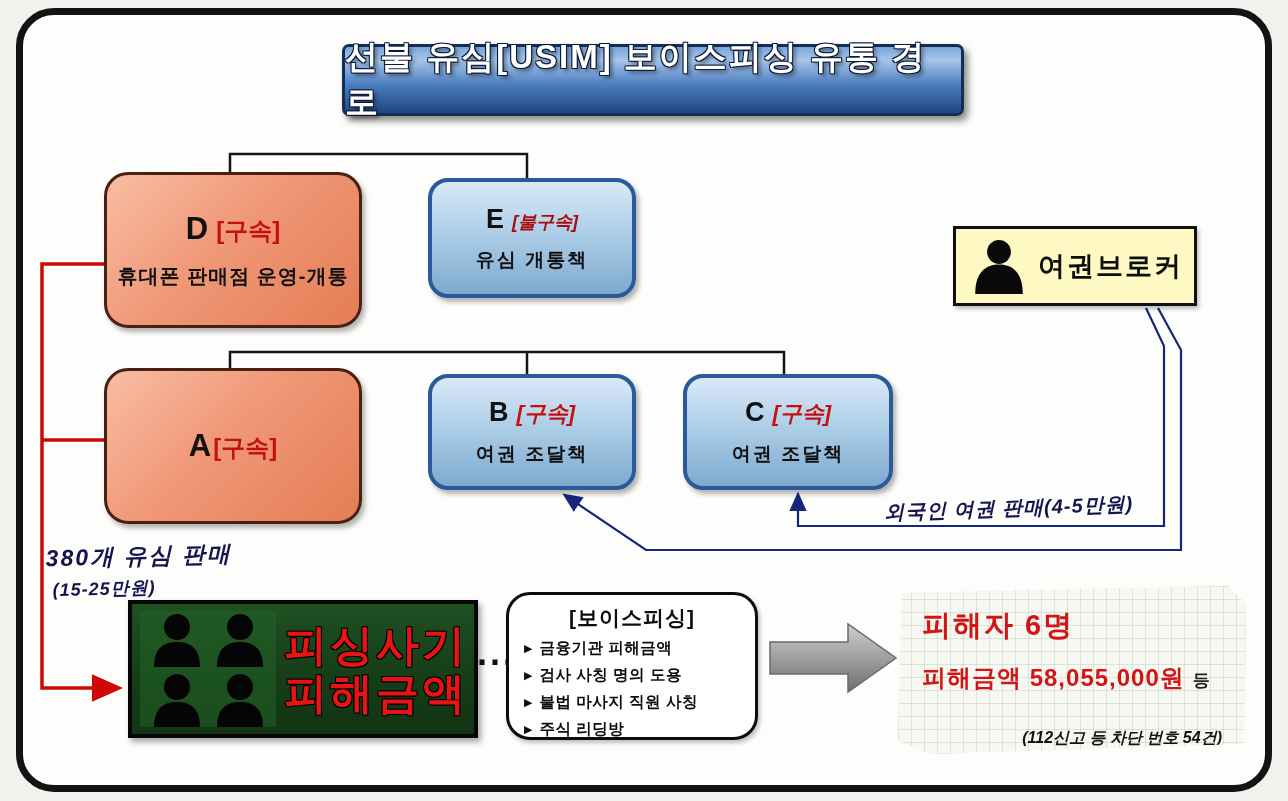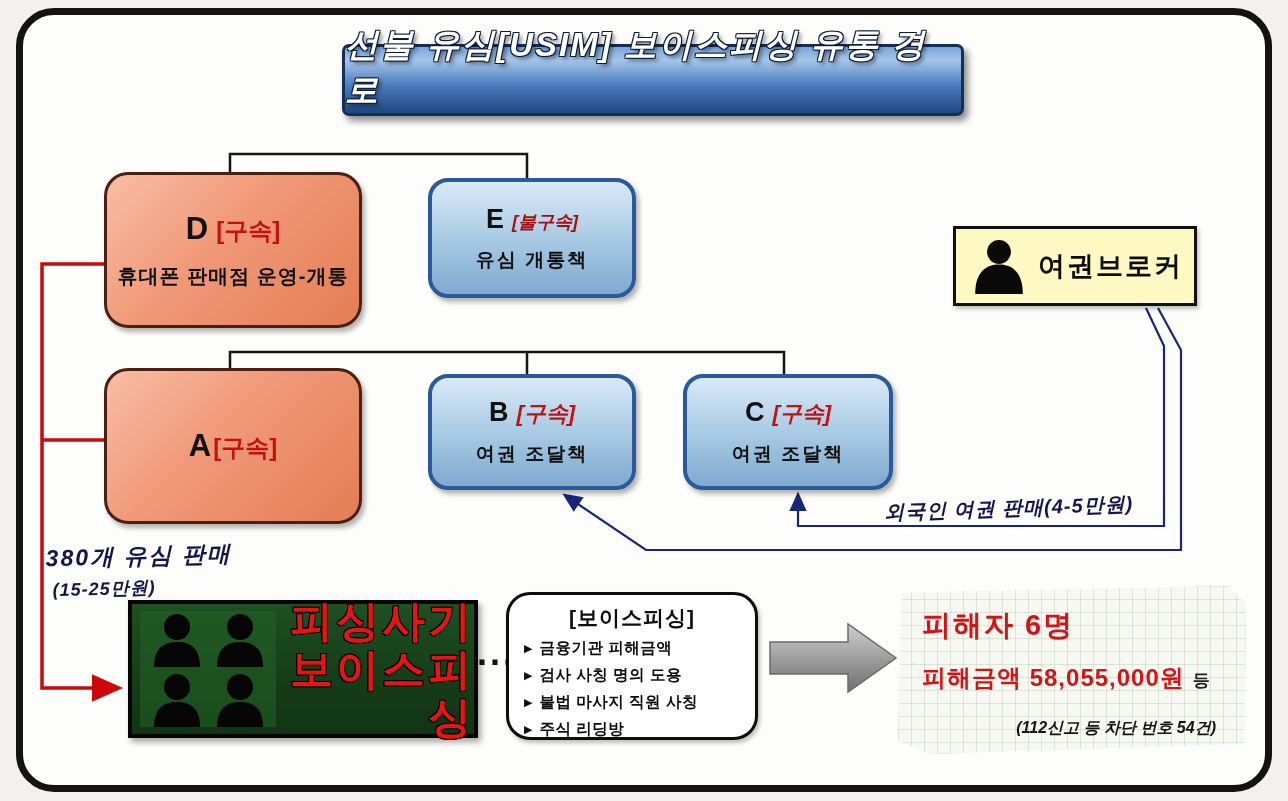--- a/index.html
+++ b/index.html
@@ -13,24 +13,23 @@
   }
   svg.connectors{position:absolute;left:0;top:0;z-index:2;}
   .abs{position:absolute;z-index:3;}
 
   
   .title-banner{
     left:342px;top:44px;width:616px;height:66px;
     background:linear-gradient(180deg,#7ba6da 0%,#a6c6ea 20%,#4a7cbe 58%,#1f477f 100%);
     border:3px solid #142e58;border-radius:7px;
     box-shadow:4px 5px 7px rgba(0,0,0,.45);
-    display:flex;align-items:flex-end;justify-content:center;
+    display:flex;align-items:center;justify-content:center;
     color:#fff;font-size:33px;font-weight:bold;letter-spacing:2px;
     text-shadow:1px 1px 0 #0a1a3a,-1px -1px 0 #0a1a3a,1px -1px 0 #0a1a3a,-1px 1px 0 #0a1a3a,3px 3px 4px rgba(0,0,0,.5);
-    font-style:italic;
   }
 
   
   .node{
     text-align:center;box-shadow:3px 4px 5px rgba(0,0,0,.3);
     display:flex;flex-direction:column;align-items:center;justify-content:center;gap:16px;
   }
   .node.salmon{
     background:linear-gradient(135deg,#f8bda4 0%,#f09877 45%,#e47d55 100%);
     border:3px solid #4a2012;border-radius:24px;
@@ -65,21 +64,21 @@
   .note-passport{left:884px;top:494px;width:300px;font-size:20px;transform:rotate(-2deg);letter-spacing:1px;}
 
   
   .green-box{
     left:128px;top:600px;width:350px;height:138px;box-sizing:border-box;
     background:linear-gradient(180deg,#1e5022 0%,#14361684 60%,#123414 100%),#164418;
     background-color:#164418;
     border:4px solid #060606;display:flex;align-items:center;
     box-shadow:3px 4px 6px rgba(0,0,0,.35);
   }
-  .org-text{flex:1;text-align:right;font-weight:bold;font-size:43px;line-height:1.12;
+  .org-text{flex:1;text-align:left;font-weight:bold;font-size:43px;line-height:1.12;
     color:#e81414;letter-spacing:3px;
     text-shadow:1px 1px 0 #000,-1px -1px 0 #000,1px -1px 0 #000,-1px 1px 0 #000;}
 
   .ellipsis{left:477px;top:632px;font-size:36px;font-weight:bold;color:#111;letter-spacing:3px;}
 
   
   .vp-box{
     left:506px;top:592px;width:252px;height:148px;box-sizing:border-box;
     background:#fff;border:3px solid #0d0d0d;border-radius:24px;
     padding:9px 0 0 0;box-shadow:2px 3px 4px rgba(0,0,0,.25);
@@ -98,21 +97,21 @@
       linear-gradient(90deg, rgba(110,150,115,.20) 1px, transparent 1px);
     background-size:13px 13px;
     clip-path:polygon(1% 4%, 95% 0%, 100% 11%, 99.5% 94%, 9% 100%, 0% 92%);
     padding:20px 22px 0 24px;
     box-shadow:3px 4px 6px rgba(0,0,0,.25);
   }
   .damage-victims{font-size:29px;font-weight:bold;color:#d41414;letter-spacing:2px;}
   .damage-amountline{margin-top:16px;display:flex;align-items:baseline;gap:8px;}
   .damage-amount{font-size:24px;font-weight:bold;color:#d41414;letter-spacing:1px;}
   .damage-suffix{font-size:17px;font-weight:bold;color:#222;}
-  .damage-note{margin-top:24px;text-align:right;font-size:16px;font-weight:bold;font-style:italic;color:#141414;padding-right:8px;}
+  .damage-note{margin-top:34px;text-align:right;font-size:16px;font-weight:bold;font-style:italic;color:#141414;padding-right:2px;}
 </style>
 </head>
 <body>
 
 <div class="canvas">
 
   <div class="frame"></div>
 
   <svg class="connectors" width="1288" height="801">
     <defs>
@@ -217,21 +216,21 @@
         <circle cx="108" cy="22" r="13"></circle>
           <path d="M85,62 C85,42 96,37 108,37 C120,37 131,42 131,62 Z"></path>
         <circle cx="45" cy="82" r="13"></circle>
           <path d="M22,122 C22,102 33,97 45,97 C57,97 68,102 68,122 Z"></path>
         <circle cx="108" cy="82" r="13"></circle>
           <path d="M85,122 C85,102 96,97 108,97 C120,97 131,102 131,122 Z"></path>
       </g>
     </svg>
     <div class="org-text">
       <div>피싱사기</div>
-      <div>보이스피싱</div>
+      <div>피해금액</div>
     </div>
   </div>
 
   <div class="abs ellipsis">...</div>
 
   <div class="abs vp-box">
     <div class="vp-title">[보이스피싱]</div>
     <div class="vp-item">
       <span class="vp-bullet">▶</span>
       <span class="vp-text">금융기관 피해금액</span>

